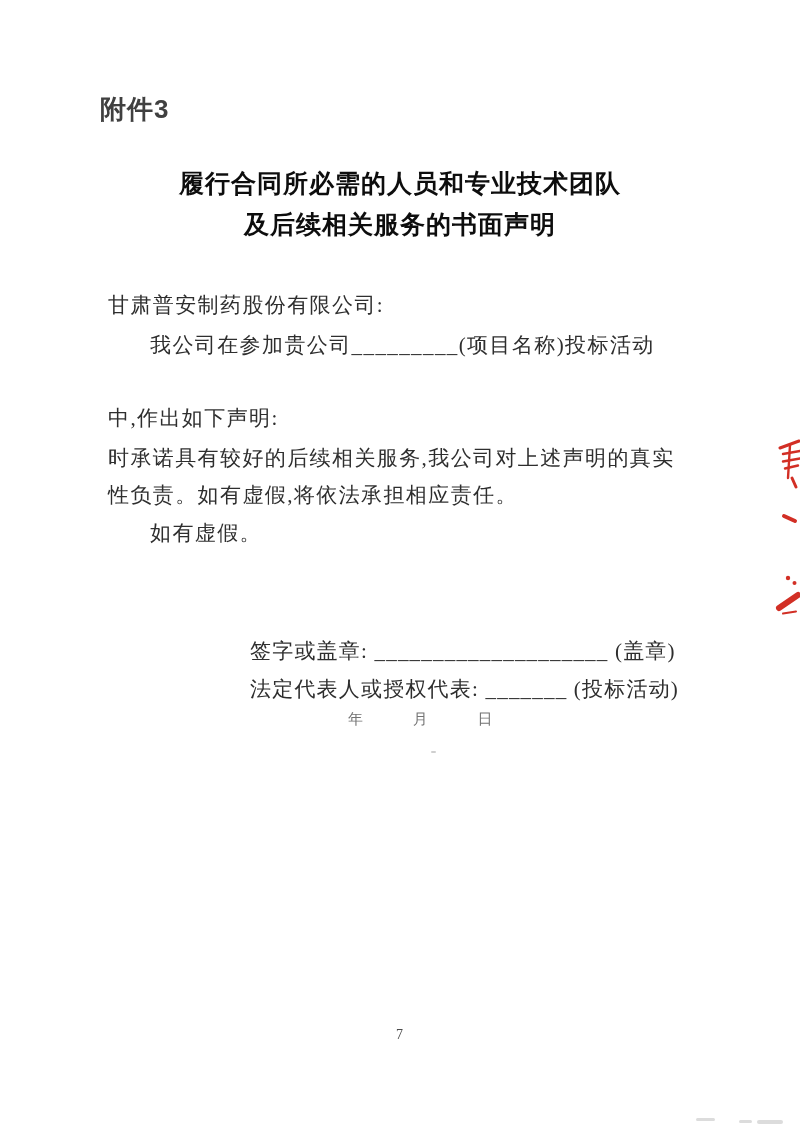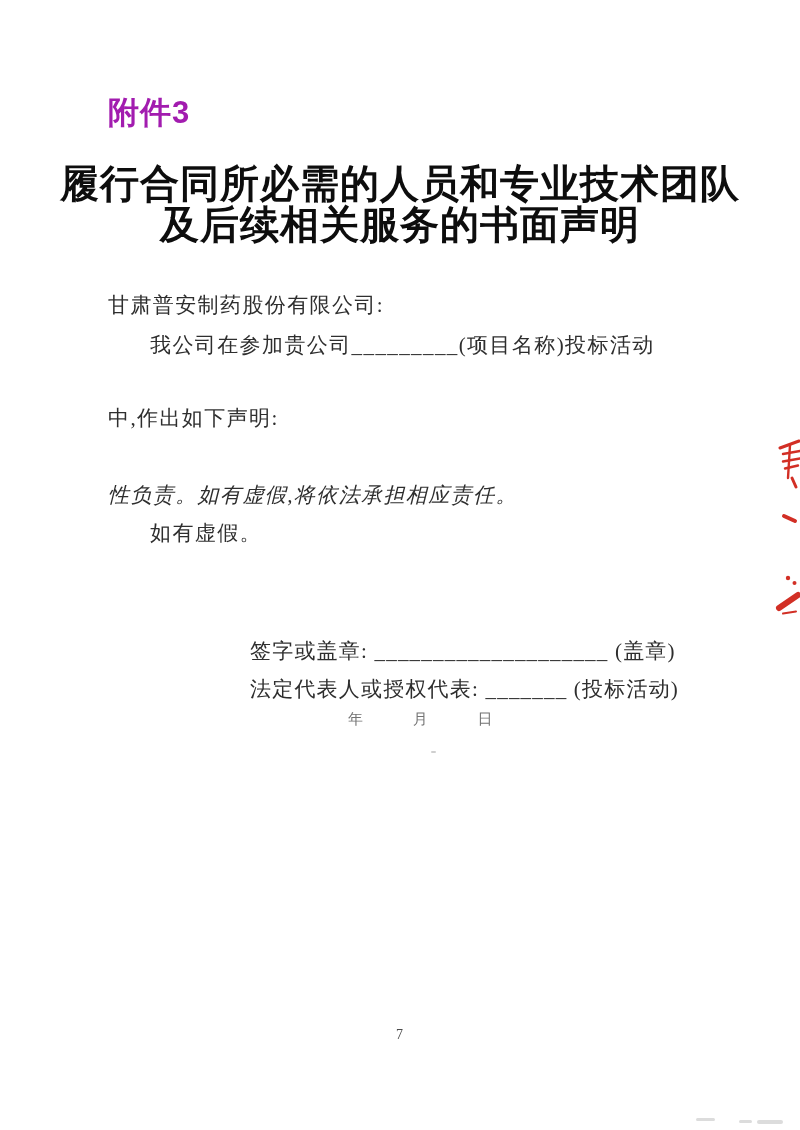--- a/index.html
+++ b/index.html
@@ -7,38 +7,38 @@
     position: relative;
     width: 800px;
     height: 1130px;
     background: #ffffff;
     overflow: hidden;
     font-family: "Liberation Serif", "DejaVu Serif", serif;
     color: #2e2e2e;
   }
   .attachment-label {
     position: absolute;
-    left: 108px;
+    left: 100px;
     top: 92px;
     font-family: "Liberation Sans", "DejaVu Sans", sans-serif;
     font-weight: 700;
-    font-size: 31px;
-    color: #a21caf;
+    font-size: 26px;
+    color: #404040;
     letter-spacing: 1px;
     white-space: nowrap;
   }
   .doc-title {
     position: absolute;
     left: 0;
     right: 0;
     top: 163px;
     text-align: center;
     font-family: "Liberation Sans", "DejaVu Sans", sans-serif;
     font-weight: 700;
-    font-size: 39px;
+    font-size: 25px;
     line-height: 41px;
     color: #0d0d0d;
     letter-spacing: 1px;
   }
   .bline {
     position: absolute;
     font-size: 21px;
     letter-spacing: 1.4px;
     color: #2e2e2e;
     white-space: nowrap;
@@ -96,21 +96,22 @@
   <div class="attachment-label">附件3</div>
 
   <div class="doc-title">
     <div>履行合同所必需的人员和专业技术团队</div>
     <div>及后续相关服务的书面声明</div>
   </div>
 
   <div class="bline" style="left:108px; top:291px;">甘肃普安制药股份有限公司:</div>
   <div class="bline" style="left:150px; top:331px;">我公司在参加贵公司_________(项目名称)投标活动</div>
   <div class="bline" style="left:108px; top:368px;margin-top:36px;">中,作出如下声明:</div>
-  <div class="bline" style="left:108px; top:481px;font-style:italic;">性负责。如有虚假,将依法承担相应责任。</div>
+  <div class="bline" style="left:108px; top:444px;">时承诺具有较好的后续相关服务,我公司对上述声明的真实</div>
+  <div class="bline" style="left:108px; top:481px;">性负责。如有虚假,将依法承担相应责任。</div>
   <div class="bline" style="left:150px; top:519px;">如有虚假。</div>
 
   <div class="sig-line" style="left:250px; top:637px;">
     <span>签字或盖章:</span>
     <span>____________________</span>
     <span>(盖章)</span>
   </div>
 
   <div class="sig-line" style="left:250px; top:675px;">
     <span>法定代表人或授权代表:</span>

